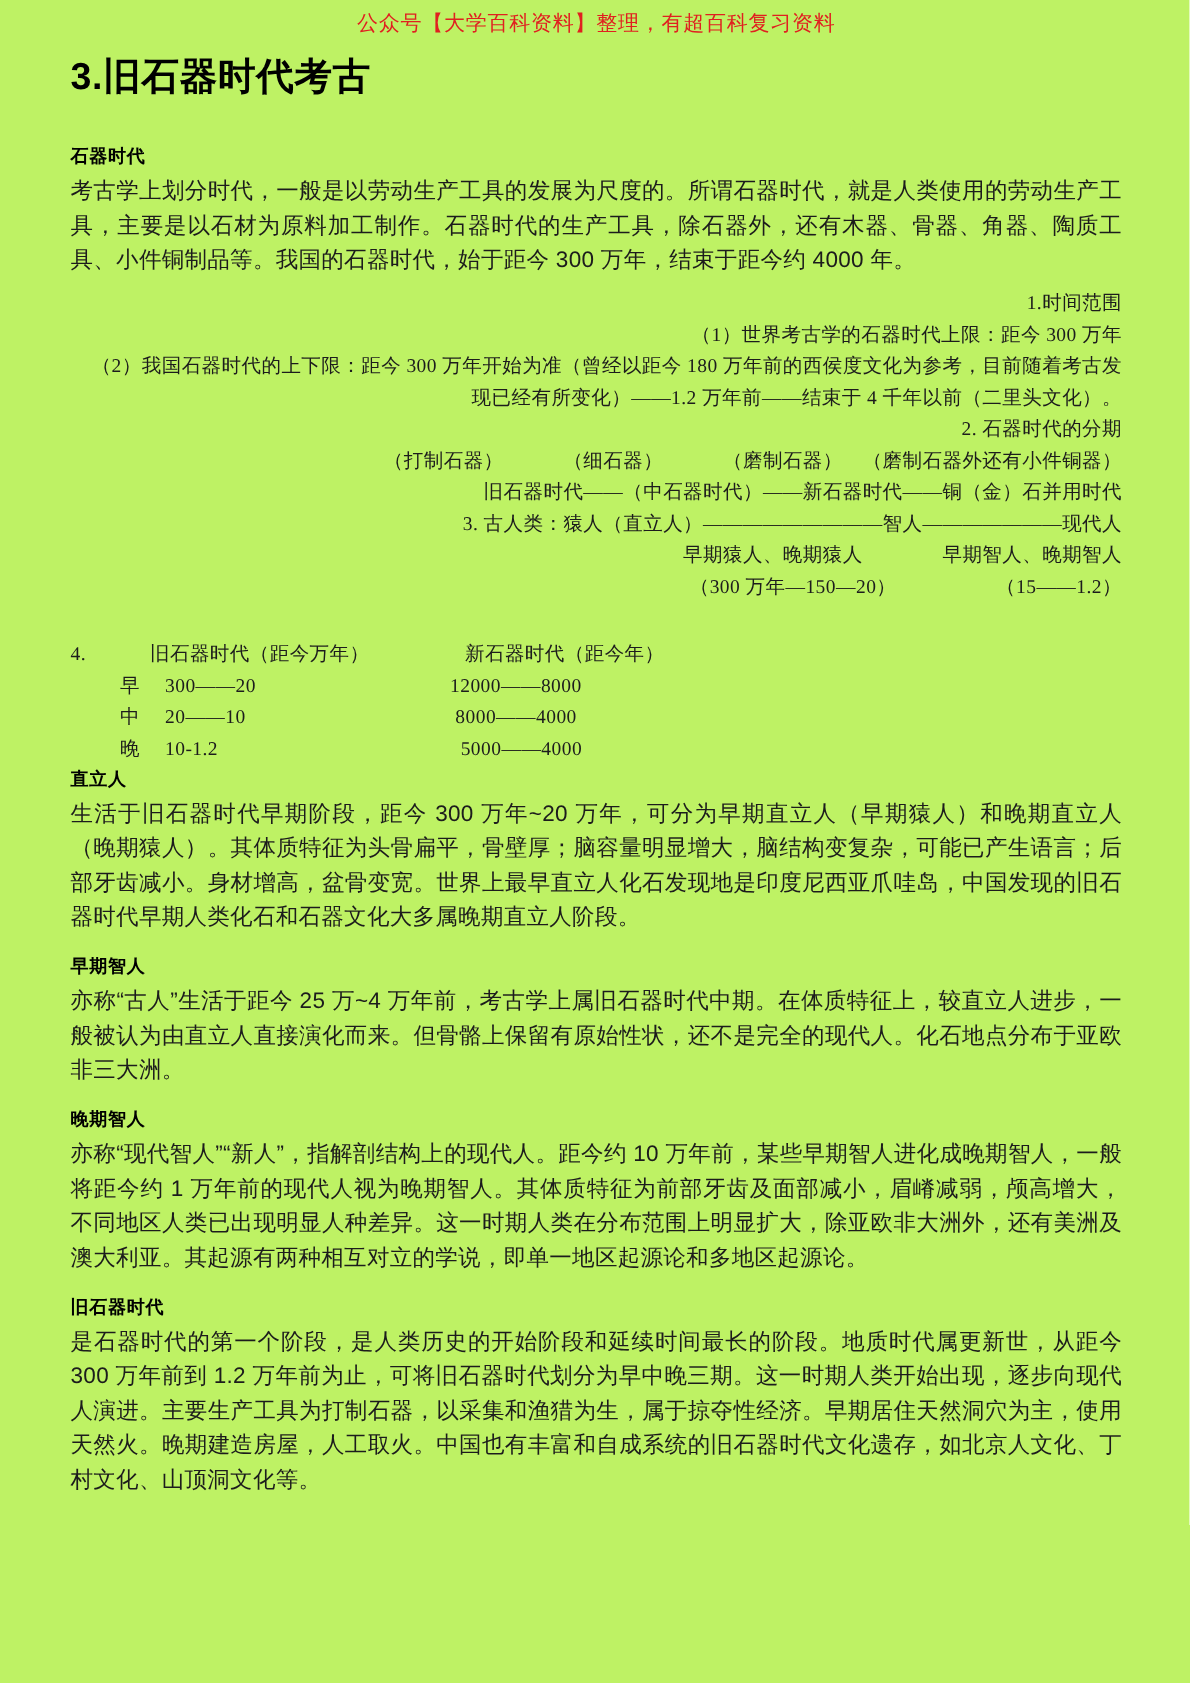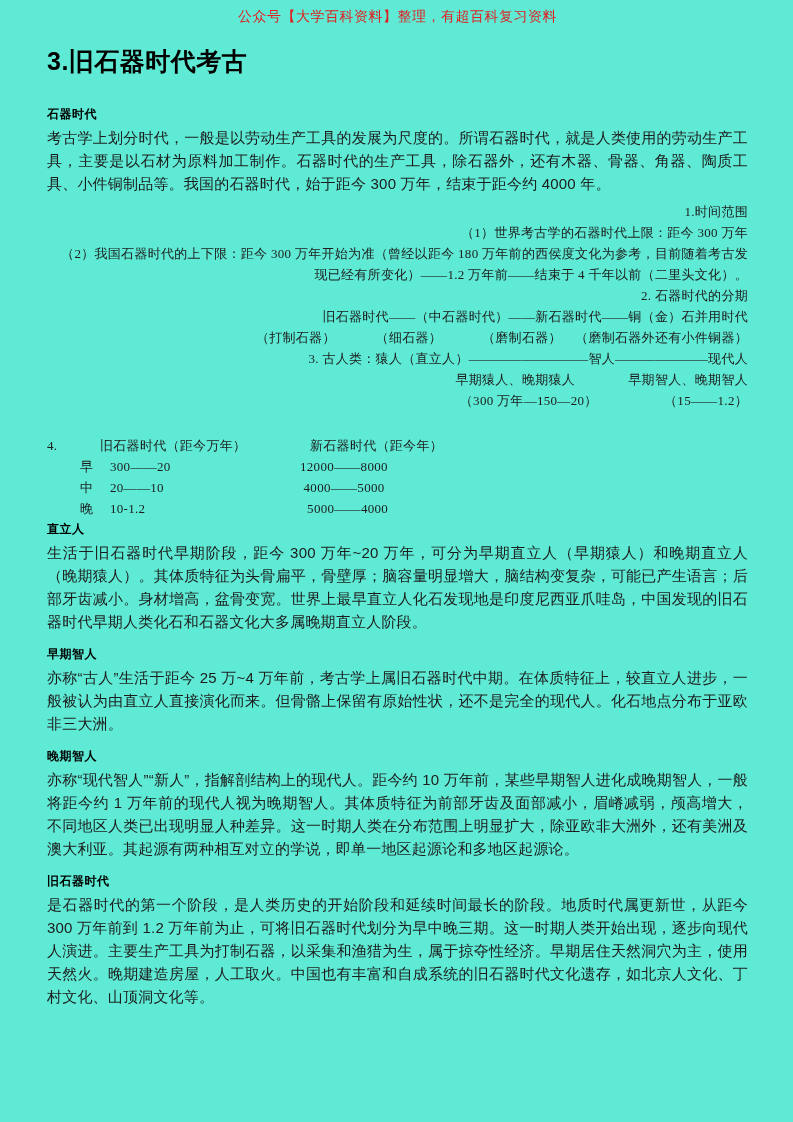--- a/index.html
+++ b/index.html
@@ -1,34 +1,34 @@
 <!DOCTYPE html>
 <html><head>
 <meta charset="utf-8">
 <style>
   html,body{margin:0;padding:0;background:#ffffff;}
   .page{
     position:relative;
     width:793px;height:1122px;
-    background:#5eead4;
+    background:#bef264;
     box-sizing:border-box;
     padding:8px 45px 0 47px;
     overflow:hidden;
     font-family:"Liberation Sans","DejaVu Sans",sans-serif;
     color:#1c1c1c;
   }
   .header-notice{
     text-align:center;
     font-family:"Liberation Serif","DejaVu Serif",serif;
     font-size:14px;line-height:18px;
     color:#e02020;
     letter-spacing:0.5px;
   }
   .doc-title{
-    margin:20px 0 0 0;
+    margin:10px 0 0 0;
     font-size:25px;line-height:30px;
     font-weight:900;
     letter-spacing:0.5px;
     color:#000;
   }
   .h-section{
     margin:0;
     font-size:12px;line-height:16px;
     font-weight:800;
     color:#000;
@@ -71,22 +71,22 @@
 
   <section>
     <h2 class="h-section h-first">石器时代</h2>
     <p class="body-para">考古学上划分时代，一般是以劳动生产工具的发展为尺度的。所谓石器时代，就是人类使用的劳动生产工具，主要是以石材为原料加工制作。石器时代的生产工具，除石器外，还有木器、骨器、角器、陶质工具、小件铜制品等。我国的石器时代，始于距今 300 万年，结束于距今约 4000 年。</p>
 
     <div class="kai-block">
       <div class="kai">1.时间范围</div>
       <div class="kai kai-indent">（1）世界考古学的石器时代上限：距今 300 万年</div>
       <div class="kai kai-indent">（2）我国石器时代的上下限：距今 300 万年开始为准（曾经以距今 180 万年前的西侯度文化为参考，目前随着考古发现已经有所变化）——1.2 万年前——结束于 4 千年以前（二里头文化）。</div>
       <div class="kai">2. 石器时代的分期</div>
+      <div class="kai kai-indent">（打制石器）　　　（细石器）　　　（磨制石器）　（磨制石器外还有小件铜器）</div>
       <div class="kai">旧石器时代——（中石器时代）——新石器时代——铜（金）石并用时代</div>
-      <div class="kai kai-indent">（打制石器）　　　（细石器）　　　（磨制石器）　（磨制石器外还有小件铜器）</div>
       <div class="kai">3. 古人类：猿人（直立人）—————————智人———————现代人</div>
       <div class="kai kai-sub">早期猿人、晚期猿人　　　　早期智人、晚期智人</div>
       <div class="kai kai-sub">（300 万年—150—20）　　　　　（15——1.2）</div>
     </div>
 
     <div class="chrono-table">
       <div class="trow kai">
         <span class="c-num">4.</span>
         <span class="c-h1">旧石器时代（距今万年）</span>
         <span class="c-v2">新石器时代（距今年）</span>
@@ -94,21 +94,21 @@
       <div class="trow kai">
         <span class="c-sp"></span>
         <span class="c-label">早</span>
         <span class="c-v1">300——20</span>
         <span class="c-v2">12000——8000</span>
       </div>
       <div class="trow kai">
         <span class="c-sp"></span>
         <span class="c-label">中</span>
         <span class="c-v1">20——10</span>
-        <span class="c-v2"> 4000——5000</span>
+        <span class="c-v2"> 8000——4000</span>
       </div>
       <div class="trow kai">
         <span class="c-sp"></span>
         <span class="c-label">晚</span>
         <span class="c-v1">10-1.2</span>
         <span class="c-v2">  5000——4000</span>
       </div>
     </div>
   </section>
 

